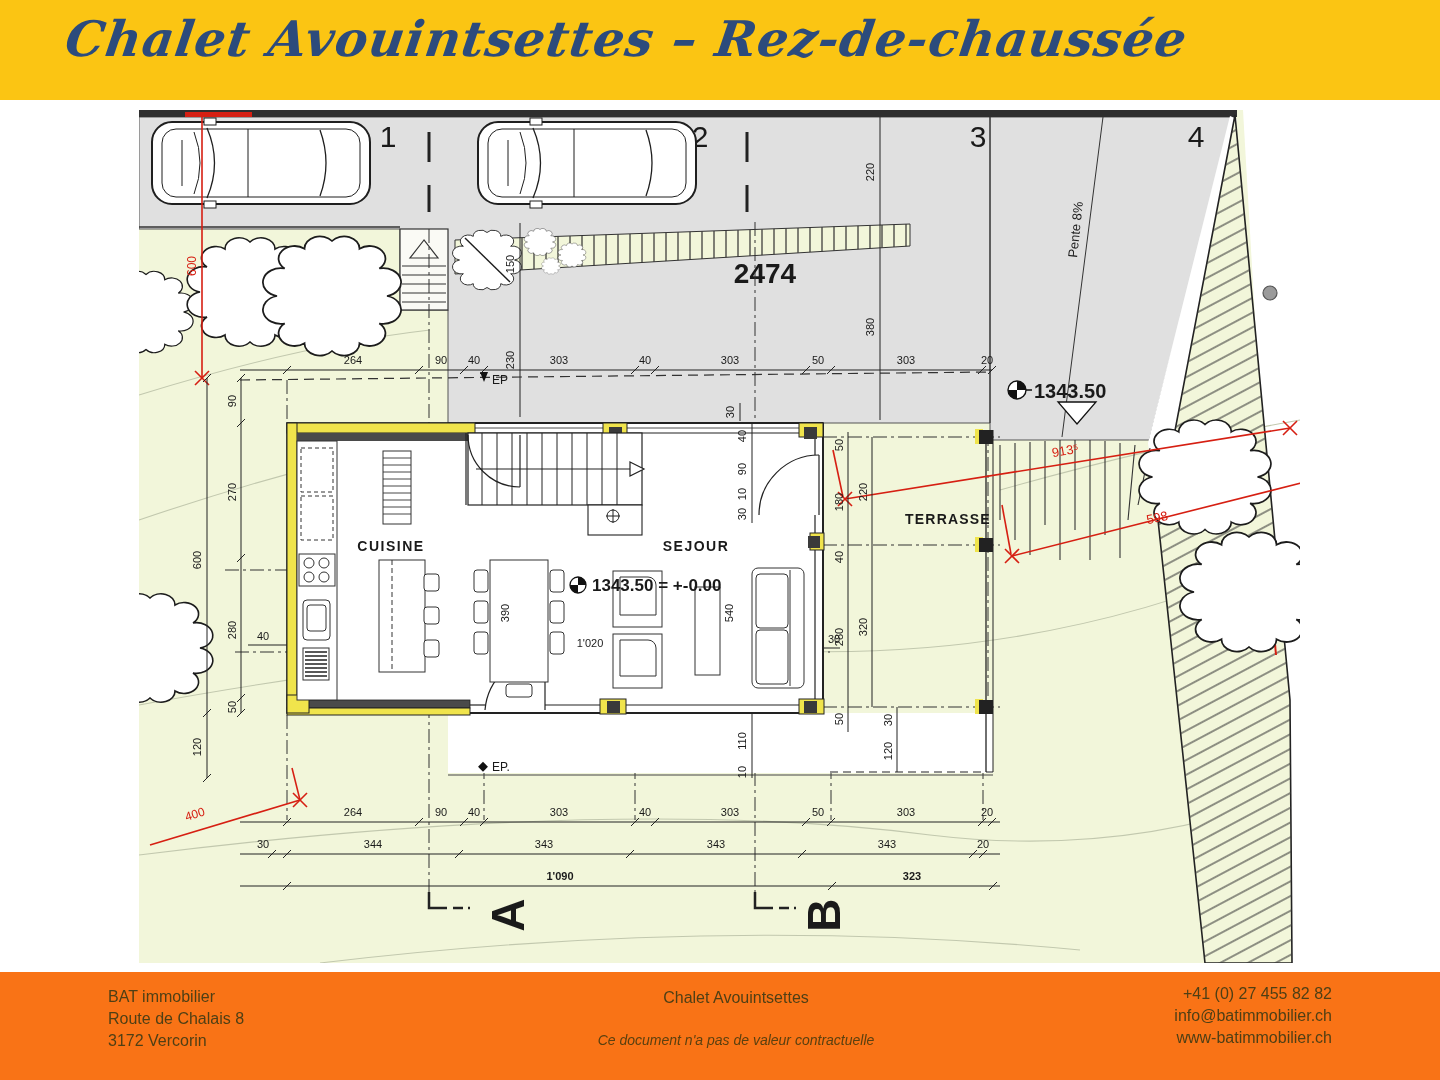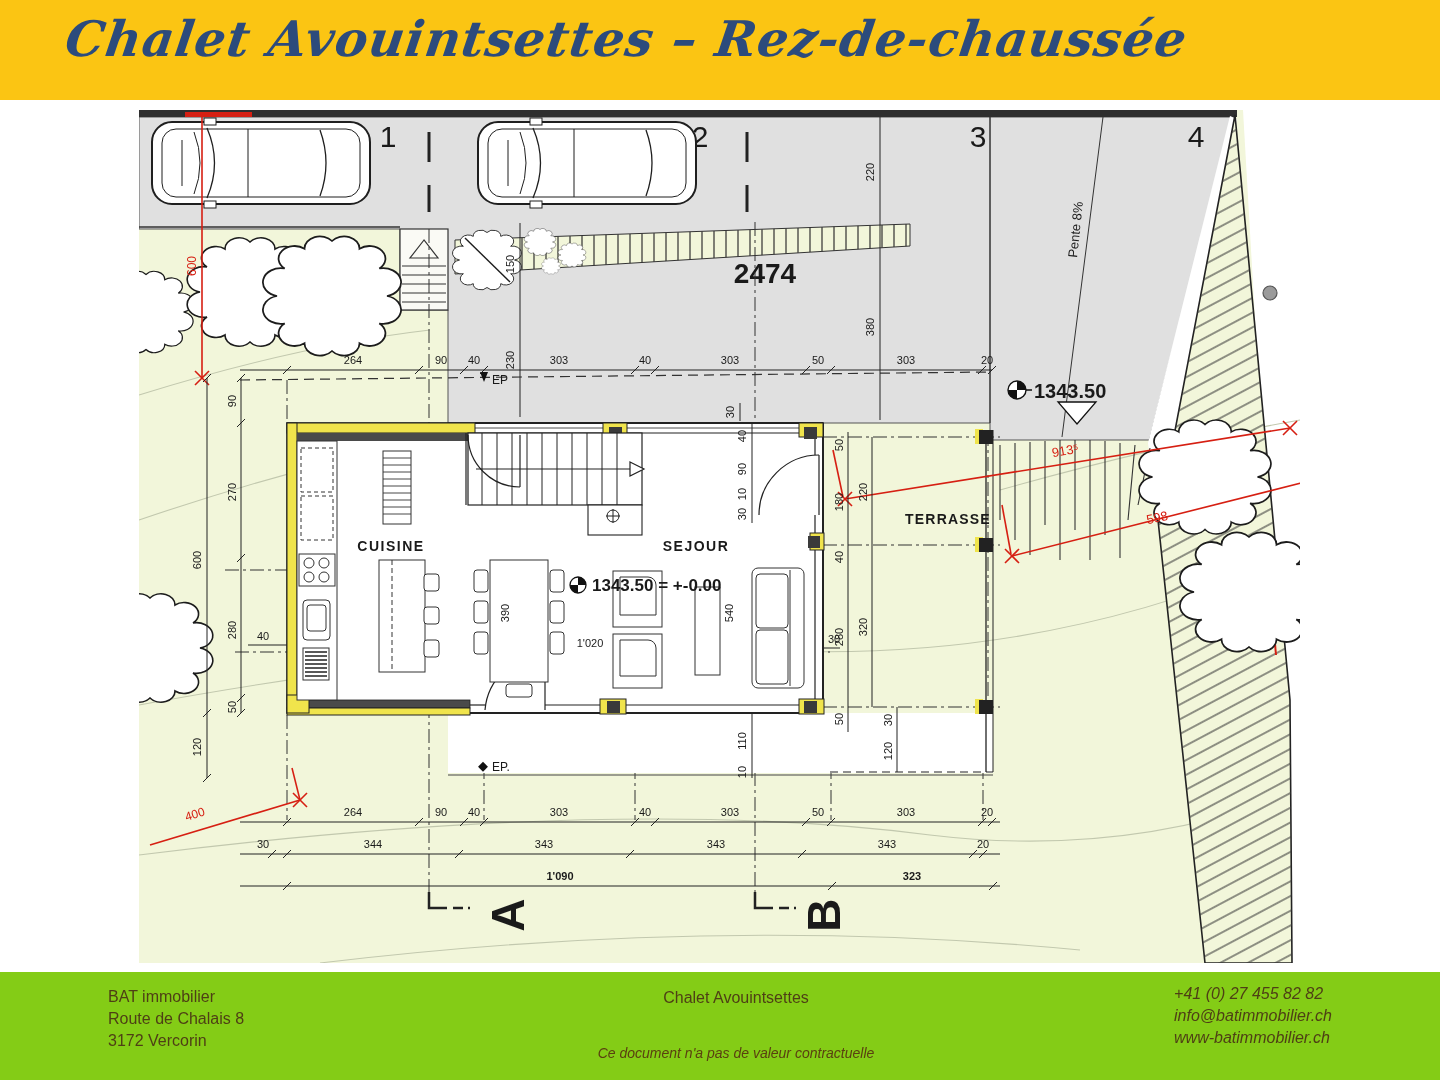--- a/index.html
+++ b/index.html
@@ -2,26 +2,26 @@
 <html><head>
 <meta charset="utf-8">
 <style>
   html,body{margin:0;padding:0;background:#ffffff;}
   #page{position:relative;width:1440px;height:1080px;background:#ffffff;overflow:hidden;
         font-family:"Liberation Sans",sans-serif;}
   #header{position:absolute;left:0;top:0;width:1440px;height:100px;background:#FBC513;}
   #header .title{position:absolute;left:66px;top:10px;font-family:"DejaVu Serif",serif;
         font-style:italic;font-weight:bold;font-size:49px;color:#2C4B7C;
         transform:skewX(-8deg);letter-spacing:1px;white-space:nowrap;}
-  #footer{position:absolute;left:0;top:972px;width:1440px;height:108px;background:#84cc16;color:#4E3F15;}
+  #footer{position:absolute;left:0;top:972px;width:1440px;height:108px;background:#f97316;color:#4E3F15;}
   #footer .fleft{position:absolute;left:108px;top:14px;font-size:16px;line-height:22px;}
   #footer .fcenter{position:absolute;left:436px;top:17px;width:600px;text-align:center;font-size:16px;}
-  #footer .fcenter .disc{margin-top:38px;font-style:italic;font-size:14px;color:#5A４010;}
+  #footer .fcenter .disc{margin-top:25px;font-style:italic;font-size:14px;color:#5A４010;}
   #footer .fcenter .disc{color:#5A4010;}
-  #footer .fright{position:absolute;right:108px;top:11px;text-align:left;font-size:16px;line-height:22px;font-style:italic;}
+  #footer .fright{position:absolute;right:108px;top:11px;text-align:right;font-size:16px;line-height:22px;}
   svg{position:absolute;left:0;top:0;}
   text{font-family:"Liberation Sans",sans-serif;fill:#1a1a1a;}
   .dim{font-size:11px;}
   .red{fill:#D61F12;}
 </style>
 </head>
 <body>
 <div id="page">
 
 <svg width="1440" height="1080" viewBox="0 0 1440 1080">

